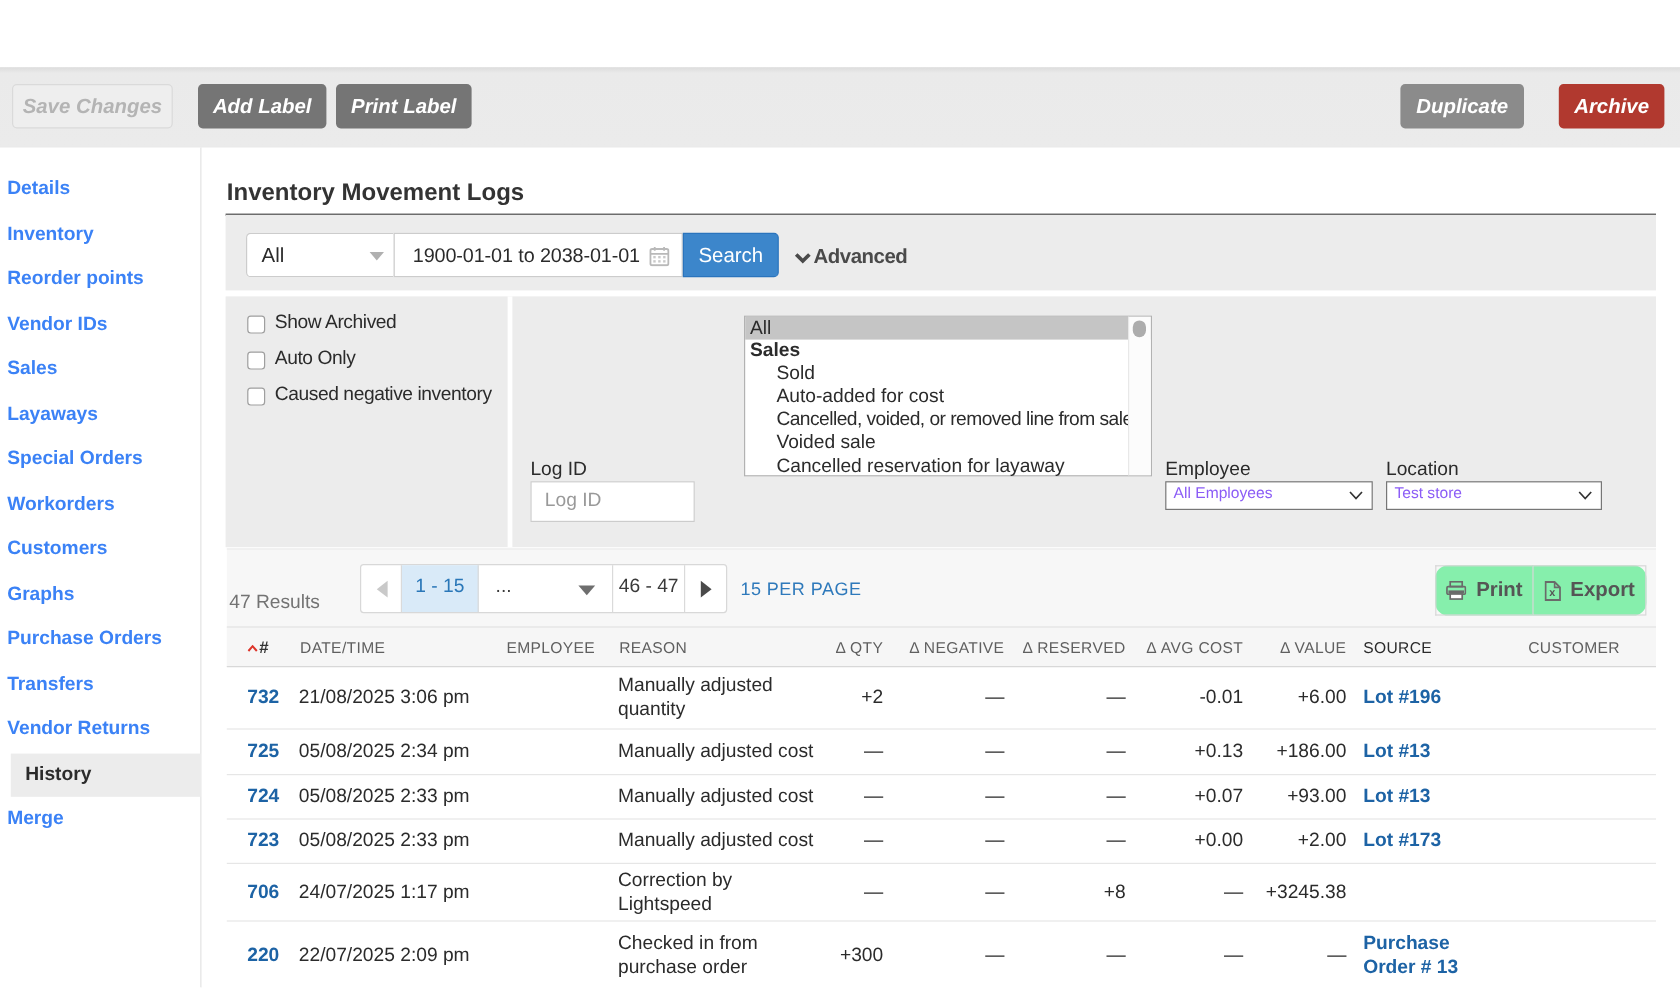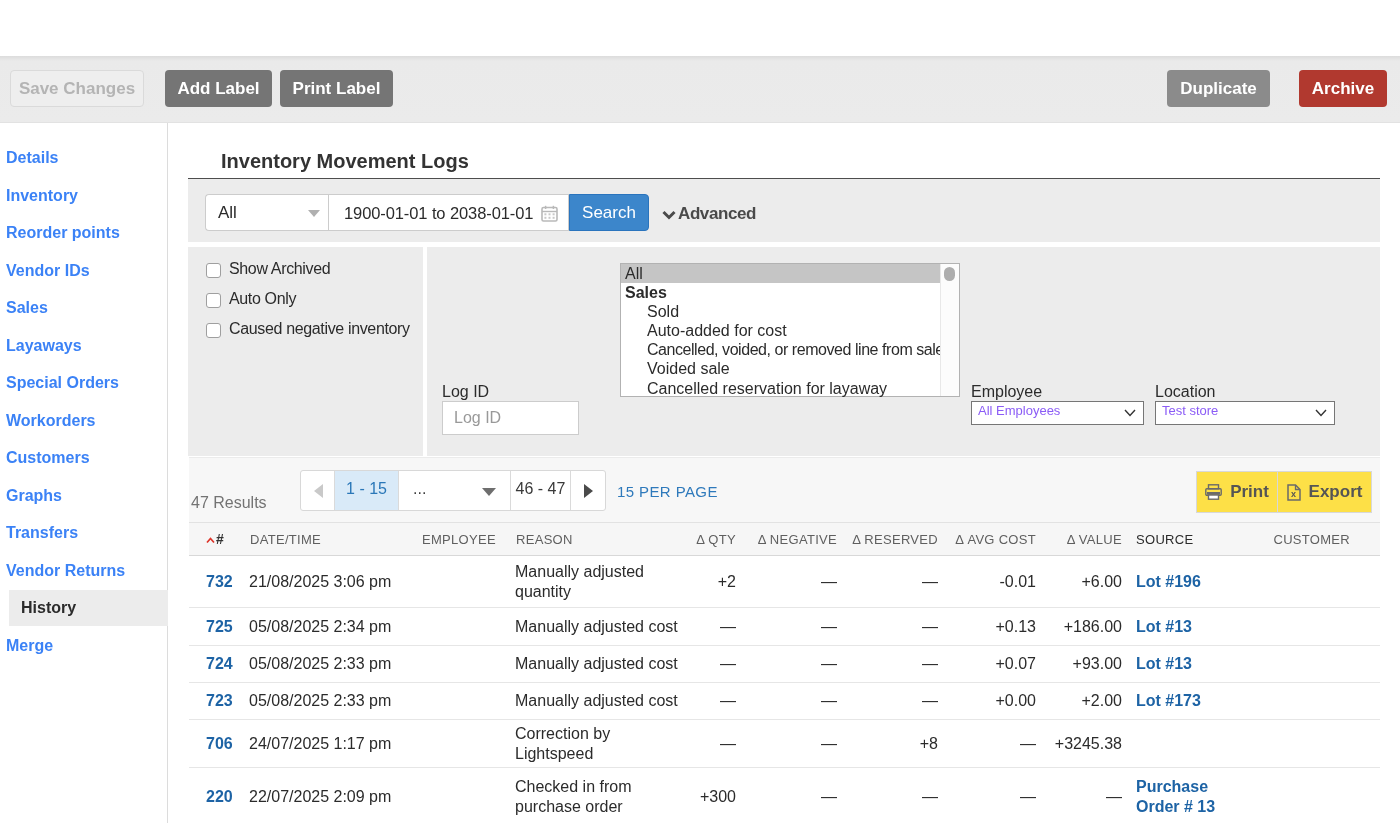--- a/index.html
+++ b/index.html
@@ -10,38 +10,38 @@
 
 #topbar { position:absolute; left:0; top:0; width:1400px; height:57px; background:#fff; }
 #vline1 { position:absolute; left:58px; top:0; width:1px; height:57px; background:#e4e4e4; }
 #burger { position:absolute; left:18px; top:20px; width:18px; height:15px; }
 #burger div { position:absolute; left:0; width:18px; height:3px; background:#111; }
 #title { position:absolute; left:80px; top:19px; font-size:20px; color:#1a1a1a; }
 
 
 #toolbar { position:absolute; left:0; top:56px; width:1400px; height:67px; background:linear-gradient(180deg,#dcdcdc 0px,#eaeaea 5px,#ebebeb 100%); border-bottom:1px solid #e2e2e2; }
 .tbtn { position:absolute; top:14px; height:37px; border-radius:4px; font-size:17px; font-weight:bold;
-  display:flex; align-items:center; justify-content:center; }
+  display:flex; align-items:center; justify-content:center;font-style:italic; }
 #btn-save { left:10px; width:134px; background:#eeeeee; border:1px solid #dadada; color:#b4b4b4; }
 #btn-add { left:165px; width:107px; background:#757575; color:#fff; }
 #btn-print { left:280px; width:113px; background:#757575; color:#fff; }
 #btn-dup { left:1167px; width:103px; background:#8b8b8b; color:#fff; }
 #btn-arch { left:1299px; width:88px; background:#b1392f; color:#fff; }
 
 
 #sidebar { position:absolute; left:0; top:123px; width:168px; height:700px; background:#fff; border-right:1px solid #dcdcdc; }
 #sidebar a { display:block; height:37.5px; line-height:37.5px; padding-left:6px;
   color:#3b82f6; font-size:16px; text-decoration:none;font-weight:bold; }
 #sidebar a.active { background:#ececec; margin-left:9px; padding-left:12px; color:#2b2b2b; font-weight:bold;
   height:36px; line-height:36px; margin-top:1px; margin-bottom:0.5px; }
 #navlist { position:absolute; left:0; top:16px; width:168px; }
 
 
 #main { position:absolute; left:168px; top:123px; width:1232px; height:700px; background:#fff; }
-#h1 { position:absolute; left:21px; top:27px; font-size:20px; font-weight:bold; color:#333;margin-left:32px; }
+#h1 { position:absolute; left:21px; top:27px; font-size:20px; font-weight:bold; color:#333; }
 #hline { position:absolute; left:20px; top:55px; width:1192px; height:2px; background:#4d4d4d; }
 
 
 #searchbar { position:absolute; left:20px; top:56px; width:1192px; height:63px; background:#ececec; }
 .selfake { background:#fff; border:1px solid #ccc; position:absolute; }
 #sel-all { left:17px; top:15px; width:123px; height:37px; border-radius:4px 0 0 4px; border-right:none; }
 #sel-all .txt { position:absolute; left:12px; top:8px; font-size:17px; color:#2b2b2b; }
 #sel-all .tri { position:absolute; right:8px; top:15px; width:0; height:0;
   border-left:6px solid transparent; border-right:6px solid transparent; border-top:7px solid #b0b0b0; }
 #date-inp { left:140px; top:15px; width:241px; height:37px; }
@@ -94,21 +94,21 @@
 #pg2 .t { position:absolute; width:100%; text-align:center; top:9px; font-size:16px; color:#2a77b8; }
 #pg4 .t { position:absolute; width:100%; text-align:center; top:9px; font-size:16px; color:#3a3a3a; }
 #pg3 .t { position:absolute; left:14px; top:9px; font-size:16px; color:#3a3a3a; }
 .arrL { position:absolute; left:13px; top:13px; width:0; height:0;
   border-top:7px solid transparent; border-bottom:7px solid transparent; border-right:9px solid #c9c9c9; }
 .arrR { position:absolute; left:13px; top:13px; width:0; height:0;
   border-top:7px solid transparent; border-bottom:7px solid transparent; border-left:9px solid #4a4a4a; }
 #pg3 .tri { position:absolute; right:14px; top:17px; width:0; height:0;
   border-left:7px solid transparent; border-right:7px solid transparent; border-top:8px solid #6e6e6e; }
 #perpage { position:absolute; left:428px; top:25px; font-size:15px; color:#2e79bb; letter-spacing:0.4px; }
-#peg { position:absolute; left:1007px; top:13px; height:42px; display:flex; background:#fde047; }
+#peg { position:absolute; left:1007px; top:13px; height:42px; display:flex; background:#86efac;border-radius:11px; }
 .pebtn { height:42px; border:1px solid #d8d8d8; font-size:17px; font-weight:bold; color:#555;
   display:flex; align-items:center; justify-content:center; }
 #pe-print { width:81px; border-right:none; }
 #pe-export { width:95px; }
 .pebtn svg { margin-right:8px; }
 
 
 #thead { position:absolute; left:21px; top:399px; width:1191px; height:34px; background:#f6f6f6;
   border-top:1px solid #e2e2e2; border-bottom:1px solid #d8d8d8; }
 .th { position:absolute; top:9px; font-size:13px; color:#5f5f5f; letter-spacing:0.3px; white-space:nowrap; }
@@ -140,20 +140,21 @@
       <a>Details</a>
         <a>Inventory</a>
         <a>Reorder points</a>
         <a>Vendor IDs</a>
         <a>Sales</a>
       <a>Layaways</a>
         <a>Special Orders</a>
         <a>Workorders</a>
         <a>Customers</a>
         <a>Graphs</a>
+      <a>Purchase Orders</a>
         <a>Transfers</a>
         <a>Vendor Returns</a>
         <a class="active">History</a>
         <a>Merge</a>
     </div>
   </div>
   <div id="main">
     <div id="h1">Inventory Movement Logs</div>
     <div id="hline"></div>
     <div id="searchbar">

